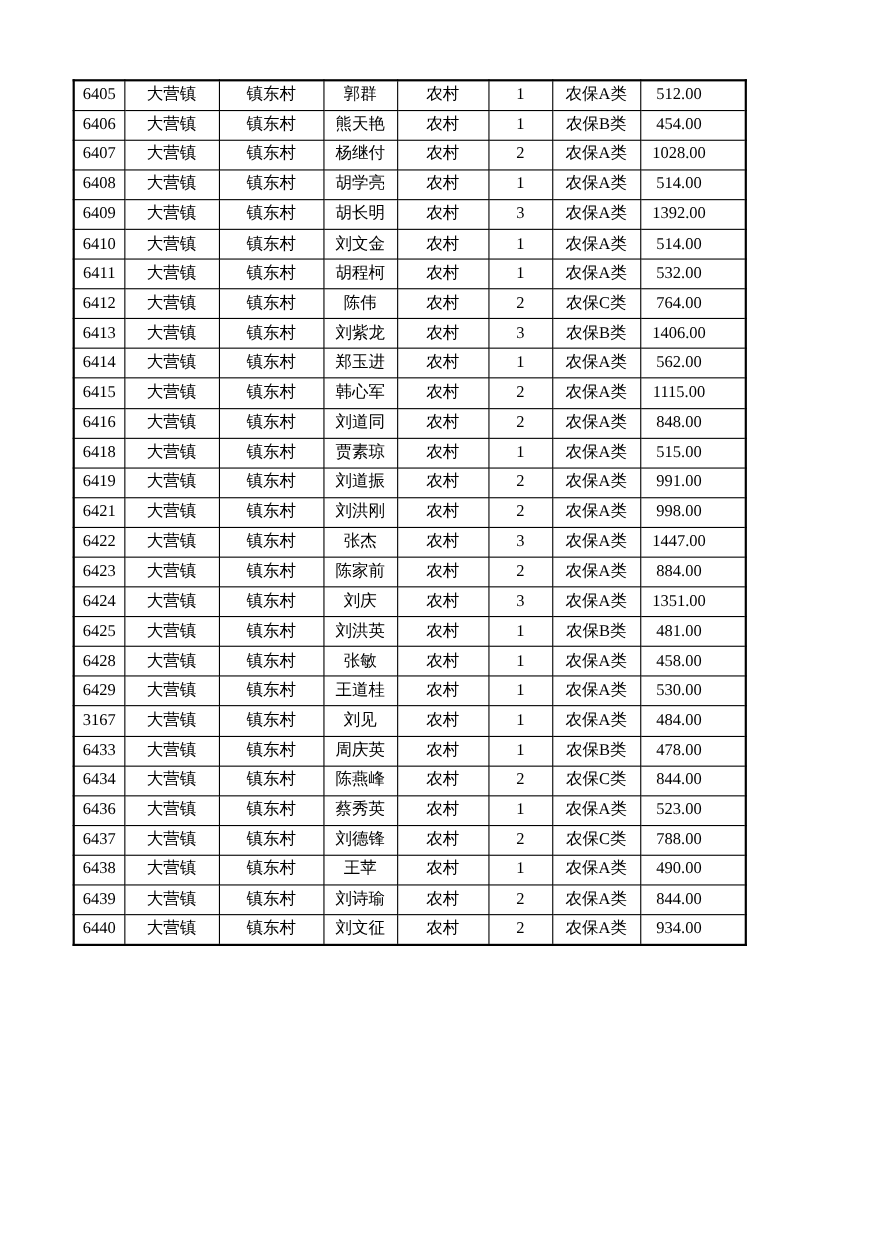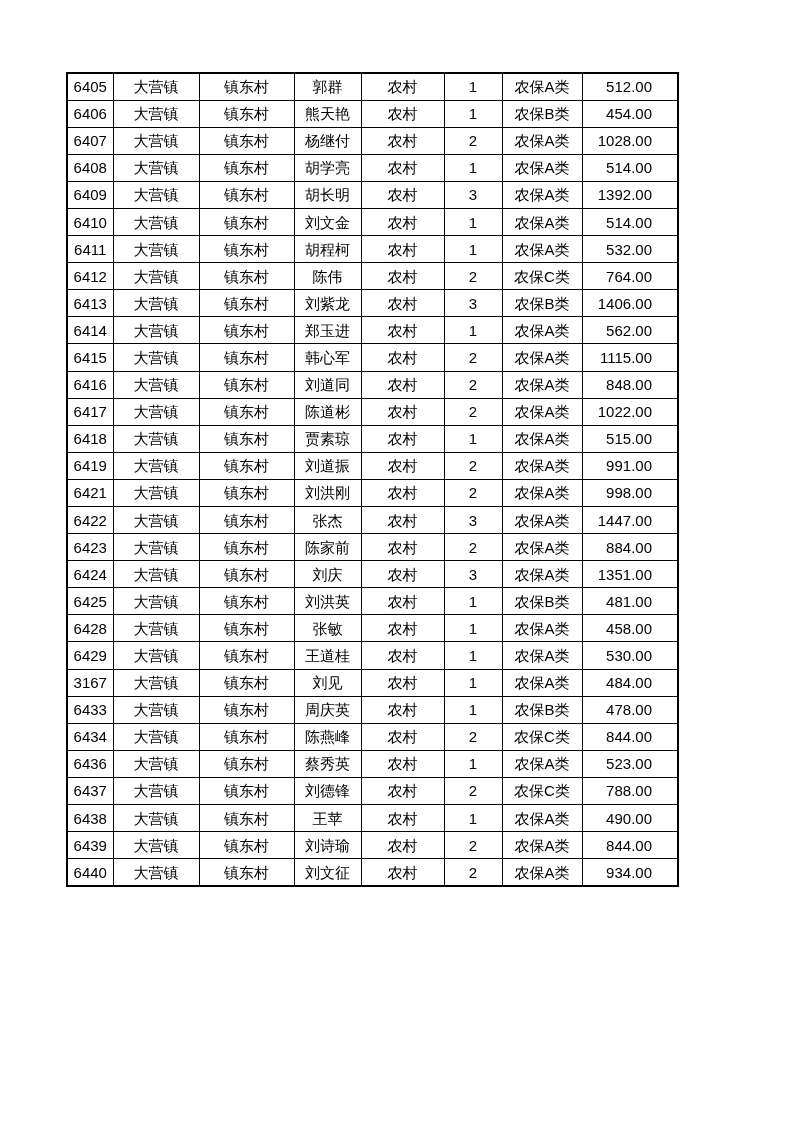--- a/index.html
+++ b/index.html
@@ -4,21 +4,21 @@
 <style>
   * { margin: 0; padding: 0; box-sizing: border-box; }
   html, body { background: #e8e8e8; }
   .page {
     position: relative;
     width: 794px;
     height: 1122px;
     background: #ffffff;
     margin: 0 auto;
     overflow: hidden;
-    font-family: Liberation Sans, sans-serif;
+    font-family: Liberation Serif, serif;
     color: #000000;
   }
   table.roster {
     position: absolute;
     left: 66px;
     top: 72px;
     width: 611px;
     border-collapse: collapse;
     table-layout: fixed;
     border: 2px solid #000000;
@@ -27,21 +27,21 @@
     border: 1px solid #000000;
     height: 27.1px;
     font-size: 15px;
     text-align: center;
     vertical-align: middle;
     white-space: nowrap;
     overflow: hidden;
     line-height: 1;
   }
   table.roster td.amt {
-    text-align: right;
+    text-align: center;
     padding-right: 25px;
   }
   col.c-serial   { width: 46px; }
   col.c-town     { width: 86px; }
   col.c-village  { width: 95px; }
   col.c-name     { width: 67px; }
   col.c-restype  { width: 83px; }
   col.c-count    { width: 58px; }
   col.c-category { width: 80px; }
   col.c-amount   { width: 96px; }
@@ -176,30 +176,20 @@
           <td>6416</td>
           <td>大营镇</td>
           <td>镇东村</td>
           <td>刘道同</td>
           <td>农村</td>
           <td>2</td>
           <td>农保A类</td>
           <td class="amt">848.00</td>
         </tr>
         <tr>
-          <td>6417</td>
-          <td>大营镇</td>
-          <td>镇东村</td>
-          <td>陈道彬</td>
-          <td>农村</td>
-          <td>2</td>
-          <td>农保A类</td>
-          <td class="amt">1022.00</td>
-        </tr>
-        <tr>
           <td>6418</td>
           <td>大营镇</td>
           <td>镇东村</td>
           <td>贾素琼</td>
           <td>农村</td>
           <td>1</td>
           <td>农保A类</td>
           <td class="amt">515.00</td>
         </tr>
         <tr>

